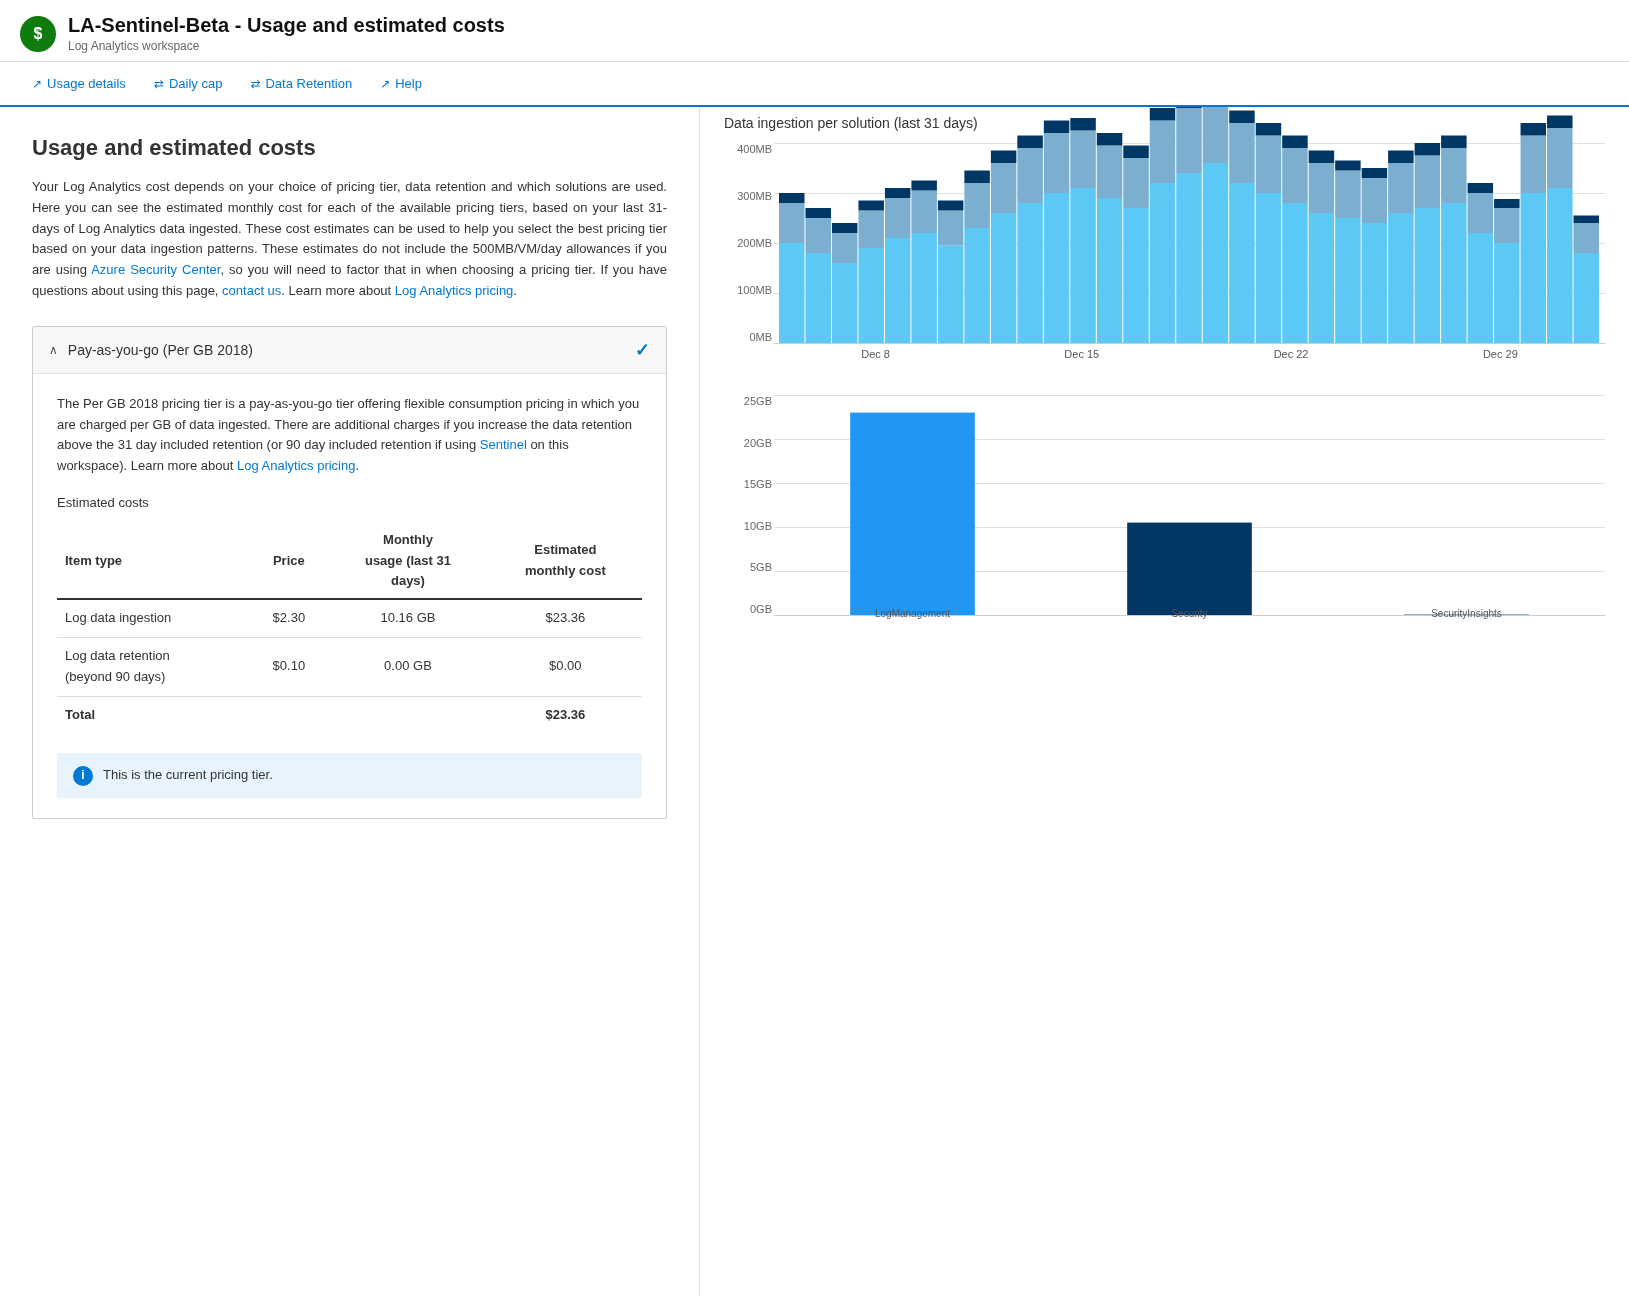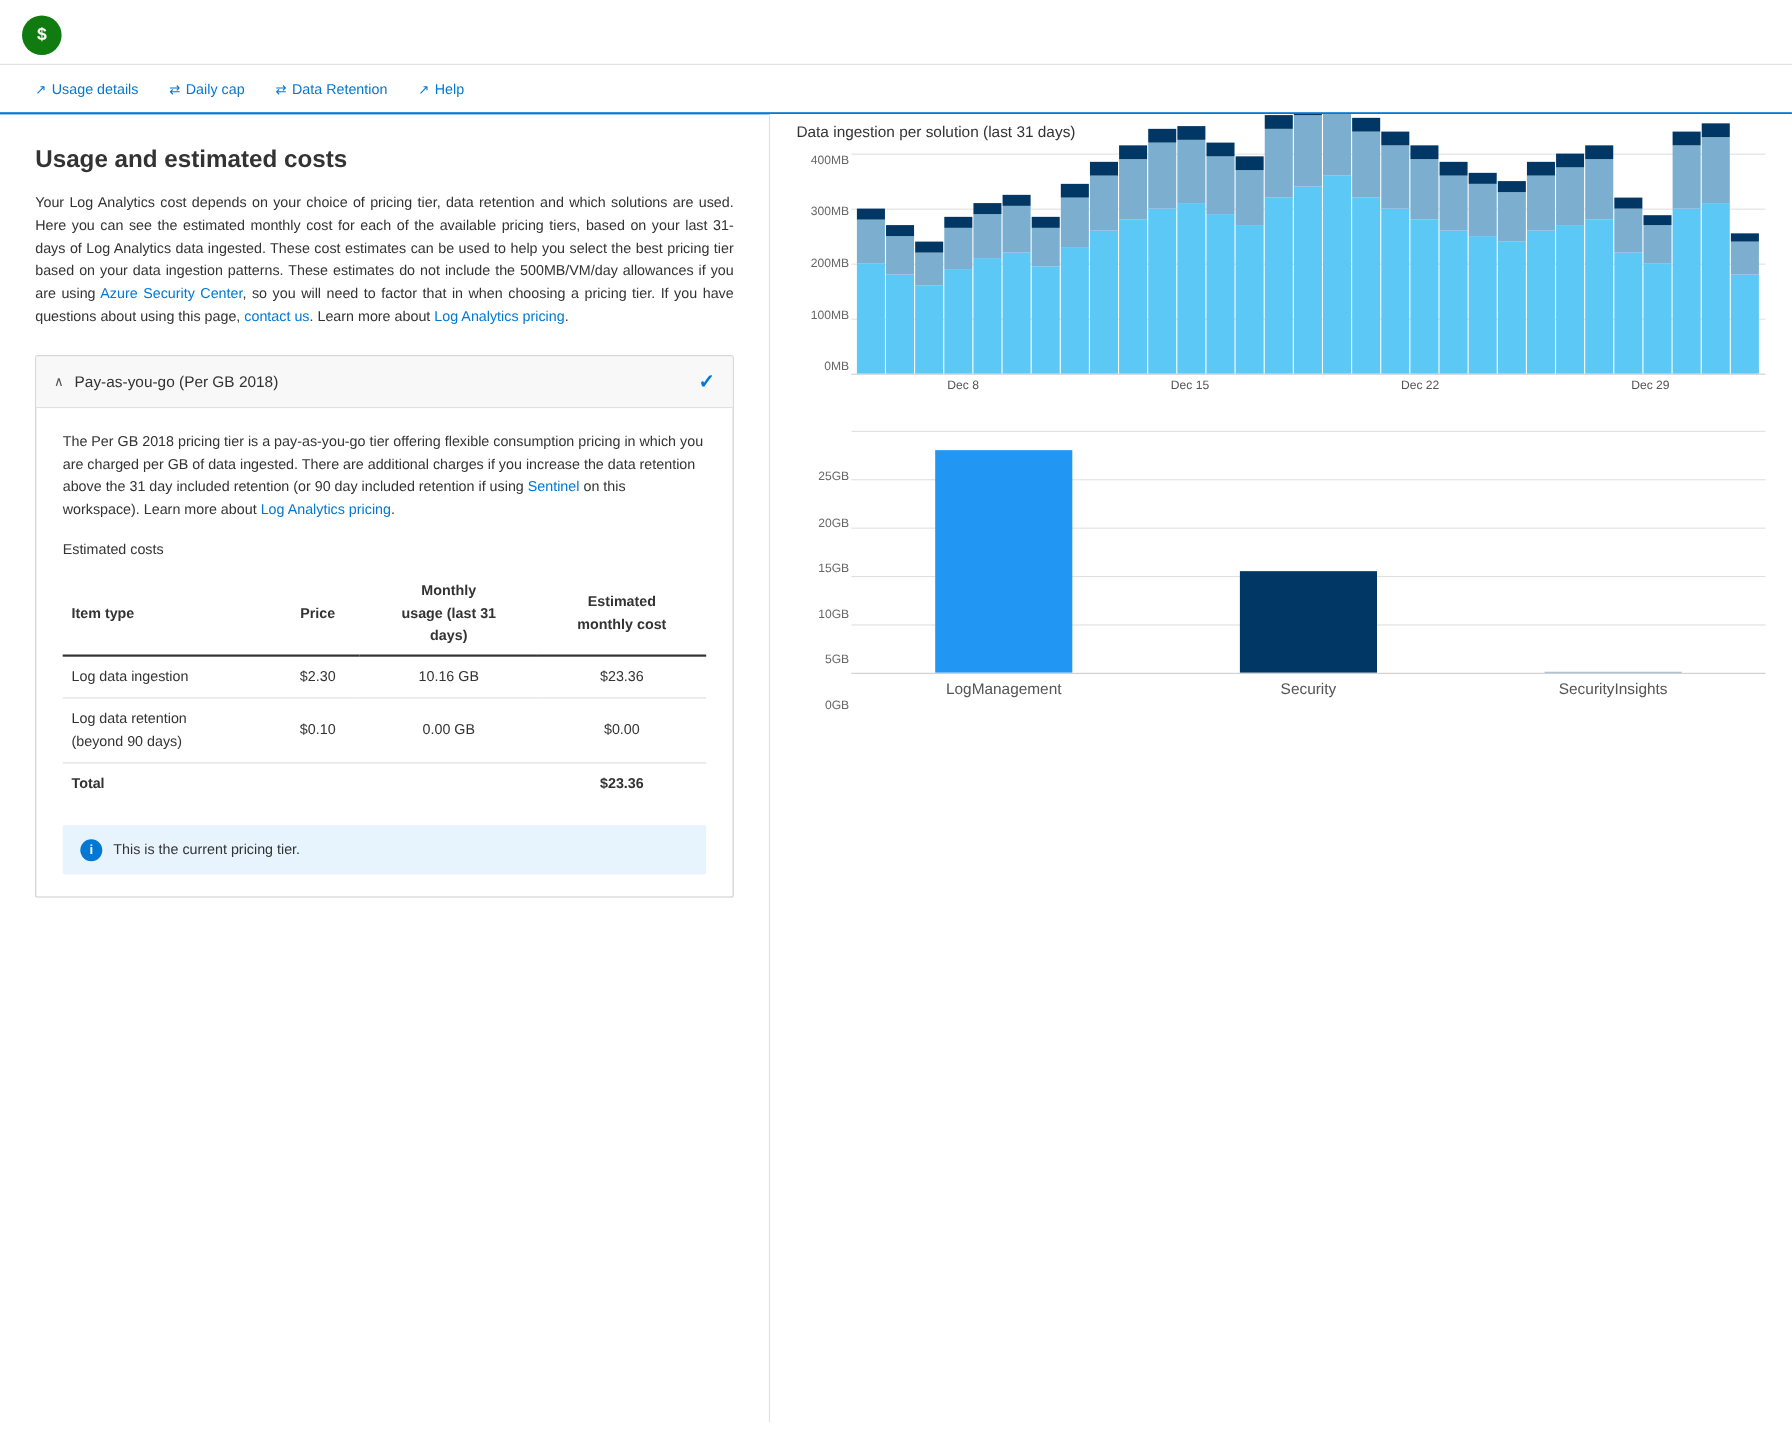--- a/index.html
+++ b/index.html
@@ -63,20 +63,24 @@
     .chart-section { margin-bottom: 32px; }
     .chart-title { font-size: 14px; color: #333; margin-bottom: 12px; }
     .chart-container { position: relative; width: 100%; }
   </style>
 </head>
 <body>
 
 <div class="header">
   <div class="header-icon">
     <span>$</span>
+  </div>
+  <div>
+    <div class="header-title">LA-Sentinel-Beta - Usage and estimated costs</div>
+    <div class="header-subtitle">Log Analytics workspace</div>
   </div>
 </div>
 
 <div class="navbar">
   <a class="nav-item">
     <span class="nav-icon">↗</span>
     <span>Usage details</span>
   </a>
   <a class="nav-item">
     <span class="nav-icon">⇄</span>
@@ -283,21 +287,21 @@
             <span>Dec 29</span>
           </div>
         </div>
       </div>
     </div>
 
     <div class="chart-section" style="margin-top:30px;">
       <div class="chart-container">
         <div style="position:relative;height:260px;padding-left:50px;">
 
-          <div style="position:absolute;left:0;top:0;height:220px;display:flex;flex-direction:column;justify-content:space-between;align-items:flex-end;width:48px;font-size:11px;color:#666;margin-top:36px;">
+          <div style="position:absolute;left:0;top:0;height:220px;display:flex;flex-direction:column;justify-content:space-between;align-items:flex-end;width:48px;font-size:11px;color:#666;">
             <span>25GB</span>
             <span>20GB</span>
             <span>15GB</span>
             <span>10GB</span>
             <span>5GB</span>
             <span>0GB</span>
           </div>
 
           <div style="position:absolute;left:50px;right:0;top:0;height:220px;pointer-events:none;">
             <div style="position:absolute;top:0%;left:0;right:0;border-top:1px solid #e0e0e0;"></div>
@@ -307,21 +311,21 @@
             <div style="position:absolute;top:80%;left:0;right:0;border-top:1px solid #e0e0e0;"></div>
             <div style="position:absolute;top:100%;left:0;right:0;border-top:1px solid #ccc;"></div>
           </div>
 
           <svg id="retention-svg" style="position:absolute;left:50px;top:0;width:calc(100%);height:220px;">
           <rect x="76.175" y="17.599999999999994" width="124.65" height="202.4" fill="#2196f3"></rect>
               <rect x="353.175" y="127.60000000000001" width="124.65" height="92.39999999999999" fill="#003764"></rect>
               <rect x="630.175" y="219.12" width="124.65" height="0.88" fill="#7ba7bc"></rect>
             </svg>
 
-          <div style="position:absolute;left:50px;top:226px;right:0;display:flex;font-size:14px;color:#555;">
+          <div style="position:absolute;left:50px;top:213px;right:0;display:flex;font-size:10px;color:#555;">
             <span style="flex:1;text-align:center;">LogManagement</span>
             <span style="flex:1;text-align:center;">Security</span>
             <span style="flex:1;text-align:center;">SecurityInsights</span>
           </div>
         </div>
       </div>
     </div>
 
   </div>
 </div>

